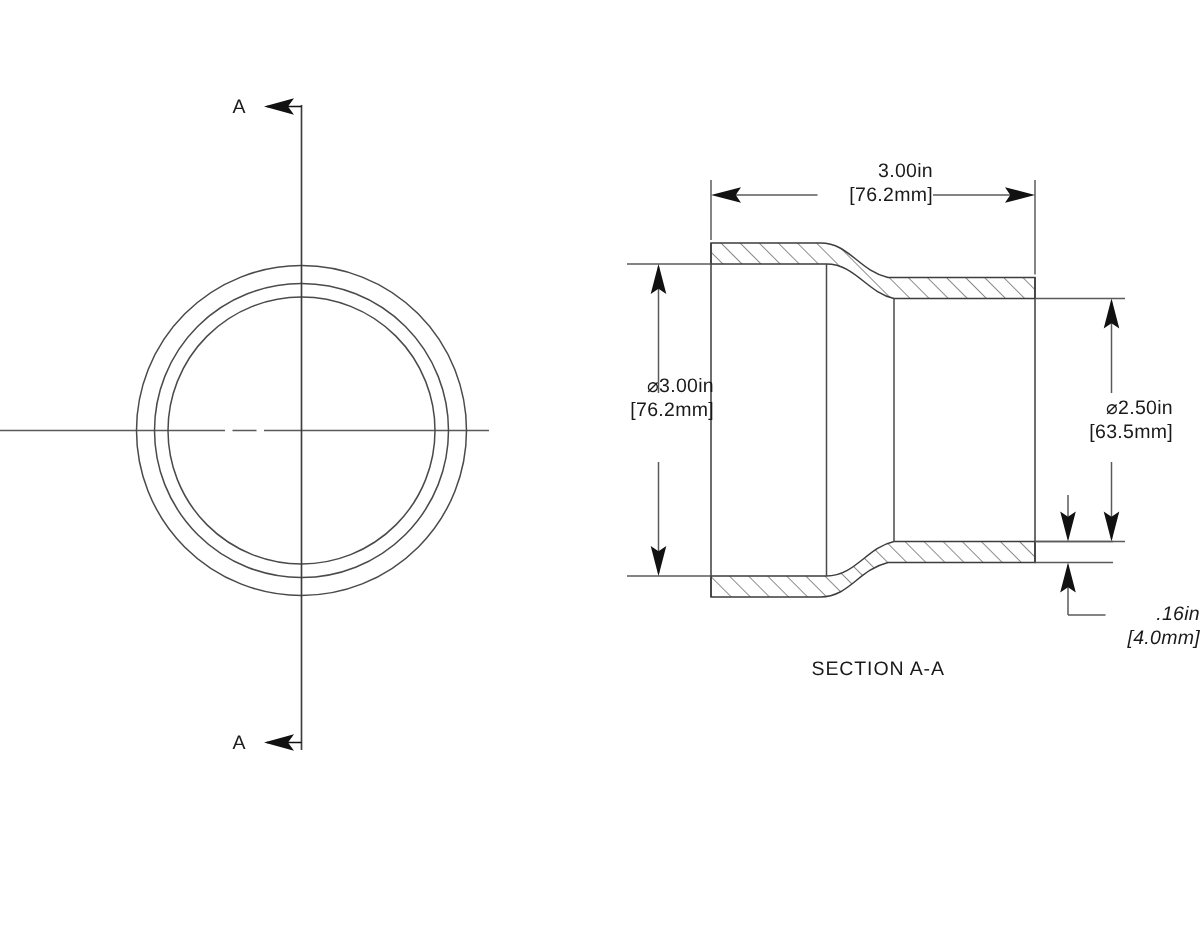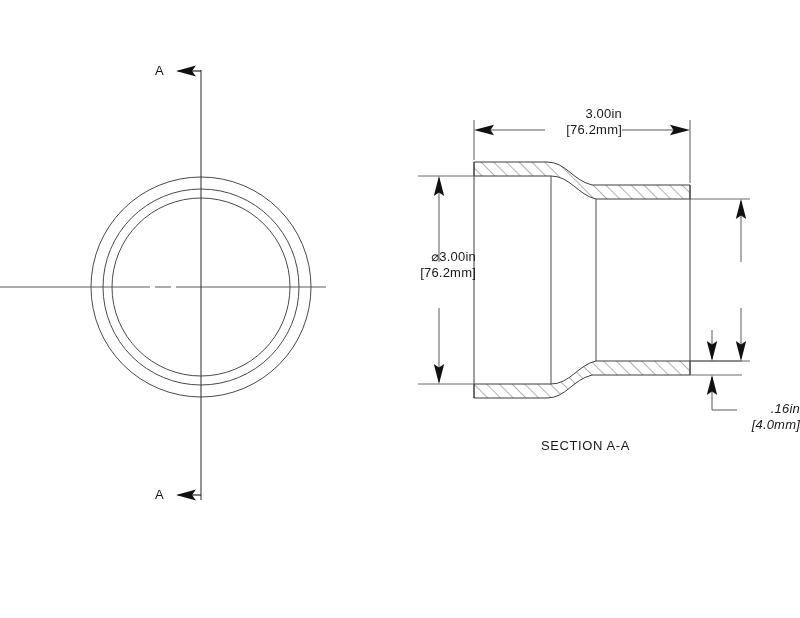--- a/index.html
+++ b/index.html
@@ -136,20 +136,24 @@
   <div class="dimtext" style="left:546px; top:106px; width:76px;">
     <span class="ln">3.00in</span>
     <span class="ln">[76.2mm]</span>
   </div>
 
   <div class="dimtext" style="left:404px; top:249px; width:72px; text-align:left;">
     <span class="ln">⌀3.00in</span>
     <span class="ln">[76.2mm]</span>
   </div>
 
+  <div class="dimtext" style="left:710px; top:264px; width:72px; text-align:left;">
+    <span class="ln">⌀2.50in</span>
+    <span class="ln">[63.5mm]</span>
+  </div>
 
   <div class="dimtext" style="left:744px; top:401px; width:56px; text-align:left;font-style:italic;">
     <span class="ln">.16in</span>
     <span class="ln">[4.0mm]</span>
   </div>
 
   <div class="seclabel" style="left:541px; top:438px;">SECTION A-A</div>
 
 </div>
 

